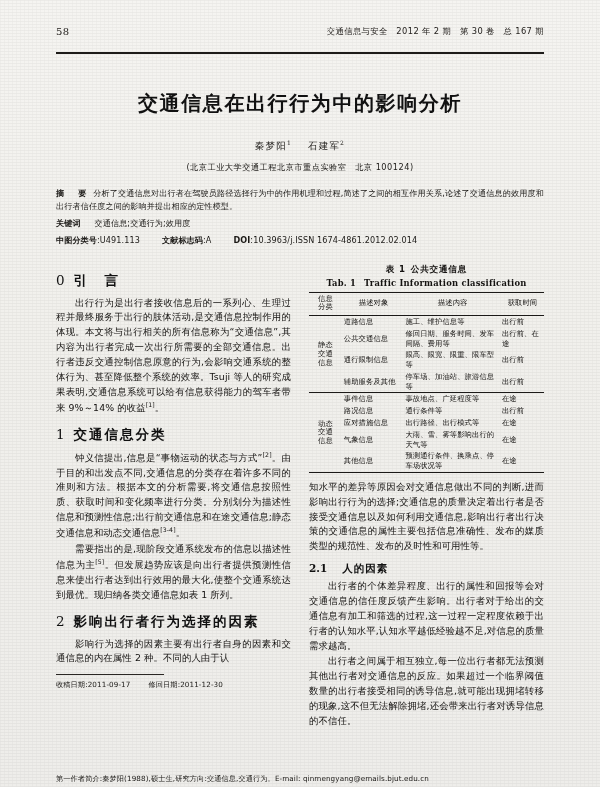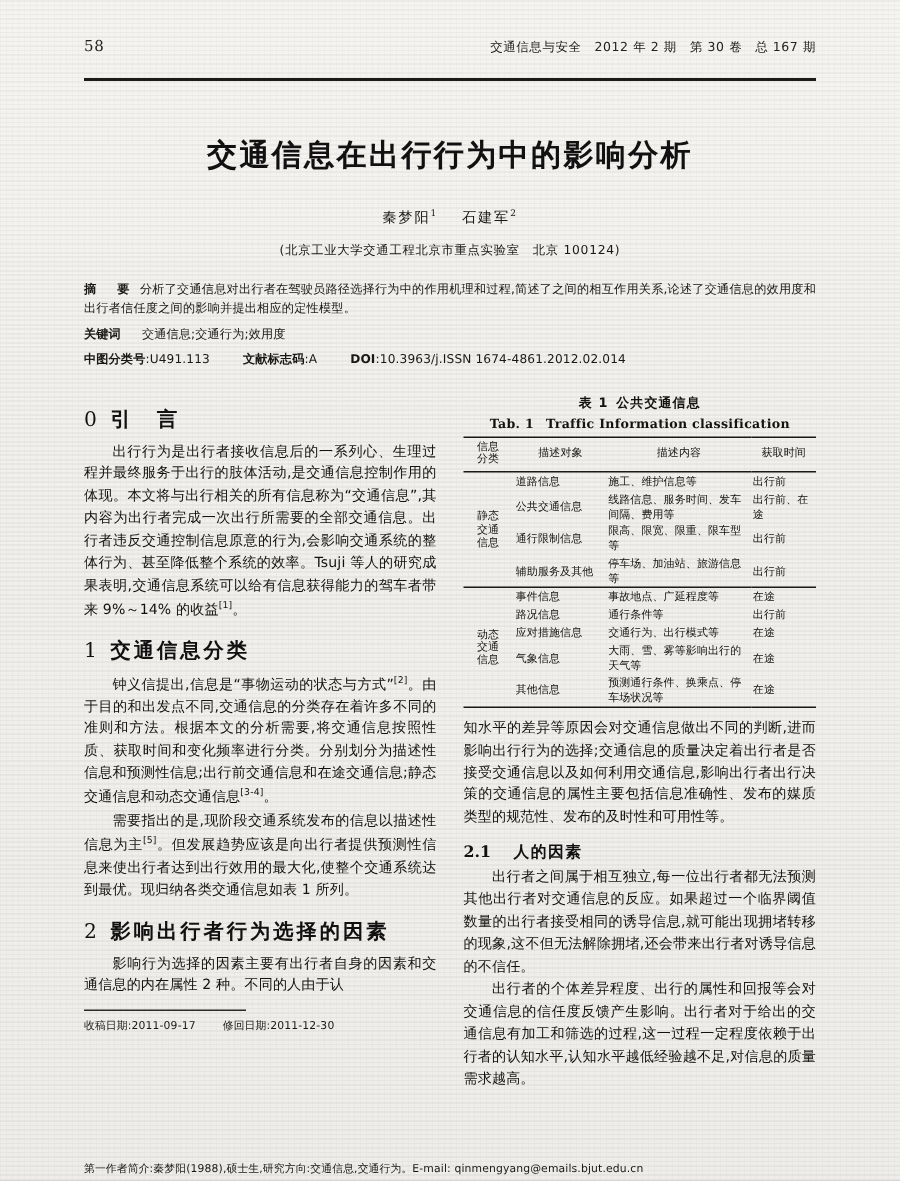--- a/index.html
+++ b/index.html
@@ -330,21 +330,21 @@
                 <span class="hdr-stack">静态</span>
                 <span class="hdr-stack">交通</span>
                 <span class="hdr-stack">信息</span>
               </td>
               <td class="c-obj">道路信息</td>
               <td class="c-cont">施工、维护信息等</td>
               <td class="c-time">出行前</td>
             </tr>
             <tr>
               <td class="c-obj">公共交通信息</td>
-              <td class="c-cont">线路信息、服务时间、发车间隔、费用等</td>
+              <td class="c-cont">修回日期、服务时间、发车间隔、费用等</td>
               <td class="c-time">出行前、在途</td>
             </tr>
             <tr>
               <td class="c-obj">通行限制信息</td>
               <td class="c-cont">限高、限宽、限重、限车型等</td>
               <td class="c-time">出行前</td>
             </tr>
             <tr>
               <td class="c-obj">辅助服务及其他</td>
               <td class="c-cont">停车场、加油站、旅游信息等</td>
@@ -363,43 +363,43 @@
               <td class="c-cont">事故地点、广延程度等</td>
               <td class="c-time">在途</td>
             </tr>
             <tr>
               <td class="c-obj">路况信息</td>
               <td class="c-cont">通行条件等</td>
               <td class="c-time">出行前</td>
             </tr>
             <tr>
               <td class="c-obj">应对措施信息</td>
-              <td class="c-cont">交通行为、出行模式等</td>
+              <td class="c-cont">出行路径、出行模式等</td>
               <td class="c-time">在途</td>
             </tr>
             <tr>
               <td class="c-obj">气象信息</td>
               <td class="c-cont">大雨、雪、雾等影响出行的天气等</td>
               <td class="c-time">在途</td>
             </tr>
             <tr>
               <td class="c-obj">其他信息</td>
               <td class="c-cont">预测通行条件、换乘点、停车场状况等</td>
               <td class="c-time">在途</td>
             </tr>
           </tbody>
         </table>
 
         <p class="para" style="text-indent:0; margin-top:7px;">知水平的差异等原因会对交通信息做出不同的判断,进而影响出行行为的选择;交通信息的质量决定着出行者是否接受交通信息以及如何利用交通信息,影响出行者出行决策的交通信息的属性主要包括信息准确性、发布的媒质类型的规范性、发布的及时性和可用性等。</p>
 
         <h3 class="sub">
           <span class="num">2.1</span><span>人的因素</span>
         </h3>
+        <p class="para">出行者的个体差异程度、出行的属性和回报等会对交通信息的信任度反馈产生影响。出行者对于给出的交通信息有加工和筛选的过程,这一过程一定程度依赖于出行者的认知水平,认知水平越低经验越不足,对信息的质量需求越高。</p>
         <p class="para">出行者之间属于相互独立,每一位出行者都无法预测其他出行者对交通信息的反应。如果超过一个临界阈值数量的出行者接受相同的诱导信息,就可能出现拥堵转移的现象,这不但无法解除拥堵,还会带来出行者对诱导信息的不信任。</p>
-        <p class="para">出行者的个体差异程度、出行的属性和回报等会对交通信息的信任度反馈产生影响。出行者对于给出的交通信息有加工和筛选的过程,这一过程一定程度依赖于出行者的认知水平,认知水平越低经验越不足,对信息的质量需求越高。</p>
       </div>
     </div>
   </div>
 
   <div class="bottom-note">第一作者简介:秦梦阳(1988),硕士生,研究方向:交通信息,交通行为。E-mail: qinmengyang@emails.bjut.edu.cn</div>
 
   <div class="noise"></div>
 </div>
 
 </body></html>

